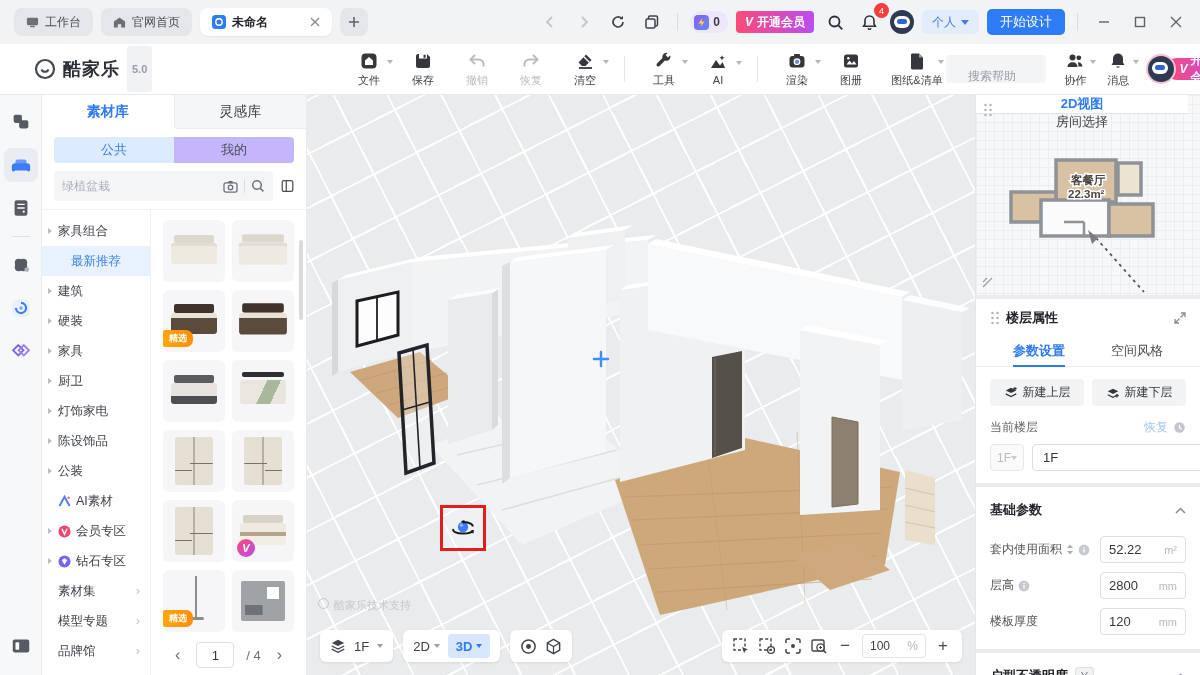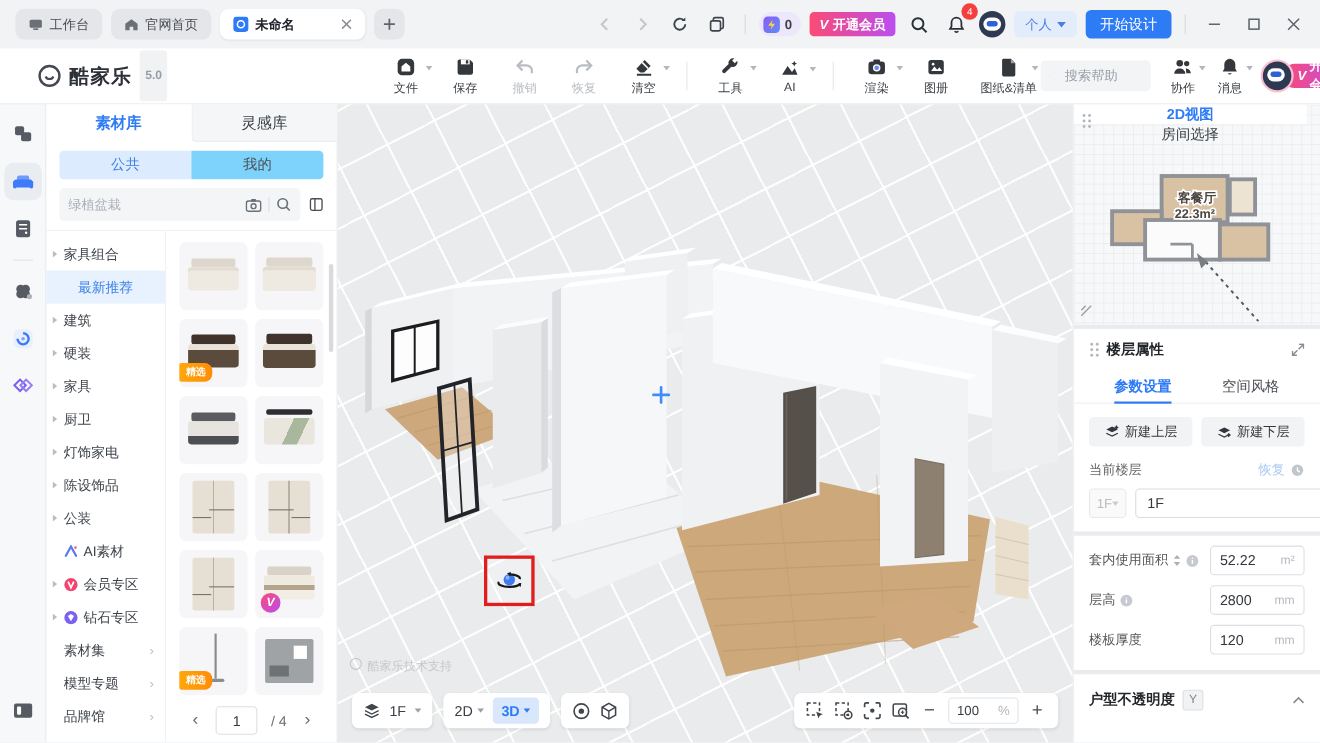--- a/index.html
+++ b/index.html
@@ -36,21 +36,21 @@
   .logotext{font-size:18px;font-weight:bold;color:#2b2f36;letter-spacing:1px;}
   .verbadge{background:#f1f2f4;border-radius:3px;font-size:11px;font-weight:bold;color:#979ca6;padding:17px 5px;}
   .tools{display:flex;align-items:center;gap:20px;}
   .tool{display:flex;flex-direction:column;align-items:center;gap:2px;cursor:pointer;position:relative;width:34px;}
   .tool .lbl{font-size:11px;color:#3c4046;white-space:nowrap;}
   .tool.disabled .lbl{color:#b9bdc3;}
   .tool .dd{position:absolute;right:-7px;top:9px;width:0;height:0;border:3.5px solid transparent;border-top:4.5px solid #b3b7bd;}
   .tool.wide{width:58px;}
   .tsep{width:1px;height:26px;background:#e5e7ea;margin:0 2px;}
   .appbar .right{margin-left:auto;display:flex;align-items:center;gap:16px;}
-  .helpsearch{width:100px;height:28px;background:#f3f4f6;border-radius:4px;display:flex;align-items:center;gap:13px;padding:0 8px;}
+  .helpsearch{width:100px;height:28px;background:#f3f4f6;border-radius:4px;display:flex;align-items:flex-end;gap:13px;padding:0 8px;}
   .helpsearch input{border:none;background:transparent;outline:none;width:70px;font-size:12px;color:#555;}
   .helpsearch input::placeholder{color:#9aa0a8;}
   .vipcombo{display:flex;align-items:center;cursor:pointer;}
   .vipcombo .robot{width:26px;height:26px;z-index:2;box-shadow:0 0 0 2px #f9c0d4;}
   .vipcombo .vtag{height:22px;margin-left:-8px;border-radius:11px;background:linear-gradient(90deg,#fb4a76,#bb4df0);color:#fff;font-size:12px;font-weight:bold;display:flex;align-items:center;padding:0 10px 0 14px;gap:3px;}
 
   
   .main{flex:1;display:flex;min-height:0;}
 
   
@@ -62,21 +62,21 @@
 
   
   .panel{width:265px;background:#fff;border-right:1px solid #e8eaec;display:flex;flex-direction:column;flex:none;}
   .ptabs{display:flex;height:34px;flex:none;}
   .ptab{flex:1;display:flex;align-items:center;justify-content:center;font-size:14px;cursor:pointer;}
   .ptab.active{color:#2e7bf6;font-weight:bold;background:#fff;}
   .ptab.idle{background:#f5f6f7;color:#3c4046;border-bottom:1px solid #ececee;border-left:1px solid #ececee;border-radius:0 0 0 4px;}
   .scopes{display:flex;margin:8px 12px 0;height:26px;flex:none;}
   .scope{flex:1;display:flex;align-items:center;justify-content:center;font-size:13px;cursor:pointer;}
   .scope.active{background:#dcebfd;color:#3d7fe4;border-radius:4px 0 0 4px;}
-  .scope.idle{background:#7dd3fc;color:#4a4e54;border-radius:0 4px 4px 0;}
+  .scope.idle{background:#c4b5fd;color:#4a4e54;border-radius:0 4px 4px 0;}
   .searchrow{display:flex;align-items:center;margin:8px 12px;gap:8px;flex:none;}
   .searchbox{flex:1;height:30px;background:#f4f5f7;border-radius:4px;display:flex;align-items:center;padding:0 8px;gap:6px;}
   .searchbox input{flex:1;border:none;background:transparent;outline:none;font-size:12px;color:#555;min-width:0;}
   .searchbox input::placeholder{color:#aab0b8;}
   .sdiv{width:1px;height:14px;background:#dcdee2;}
   .pbody{flex:1;display:flex;min-height:0;border-top:1px solid #f1f2f4;}
   .cats{width:108px;overflow:hidden;padding-top:6px;flex:none;}
   .cat{height:30px;display:flex;align-items:center;font-size:12.5px;color:#3e434a;padding-left:16px;gap:5px;cursor:pointer;position:relative;white-space:nowrap;}
   .cat .arr{position:absolute;left:6px;width:0;height:0;border:3.5px solid transparent;border-left:4.5px solid #b9bdc3;}
   .cat.active{background:#e7f2fe;color:#3b82e8;justify-content:center;padding-left:0;}
@@ -856,20 +856,26 @@
             <span>1F</span>
               <span class="caret"></span>
           </div>
           <input class="finput" value="1F" style="">
         </div>
         <div style="height:12px"></div>
       </div>
       <div class="rband"></div>
 
       <div class="rsection">
+        <div class="sech">
+          <span class="t">基础参数</span>
+          <svg class="chev" width="11" height="7" viewBox="0 0 11 7">
+              <path d="M1 6l4.5-4.5L10 6" stroke="#878d95" stroke-width="1.5" fill="none"></path>
+            </svg>
+        </div>
         <div class="prow">
           <span class="lab">
             <span>套内使用面积</span>
             <svg width="8" height="11" viewBox="0 0 8 11">
                 <path d="M4 0.5L7 4H1zM4 10.5L1 7h6z" fill="#aab0b8"></path>
               </svg>
             <svg width="12" height="12" viewBox="0 0 12 12">
                 <circle cx="6" cy="6" r="5.4" fill="#c6cad0"></circle>
                 <path d="M6 5v3.4M6 3.1v1" stroke="#fff" stroke-width="1.3"></path>
               </svg>

